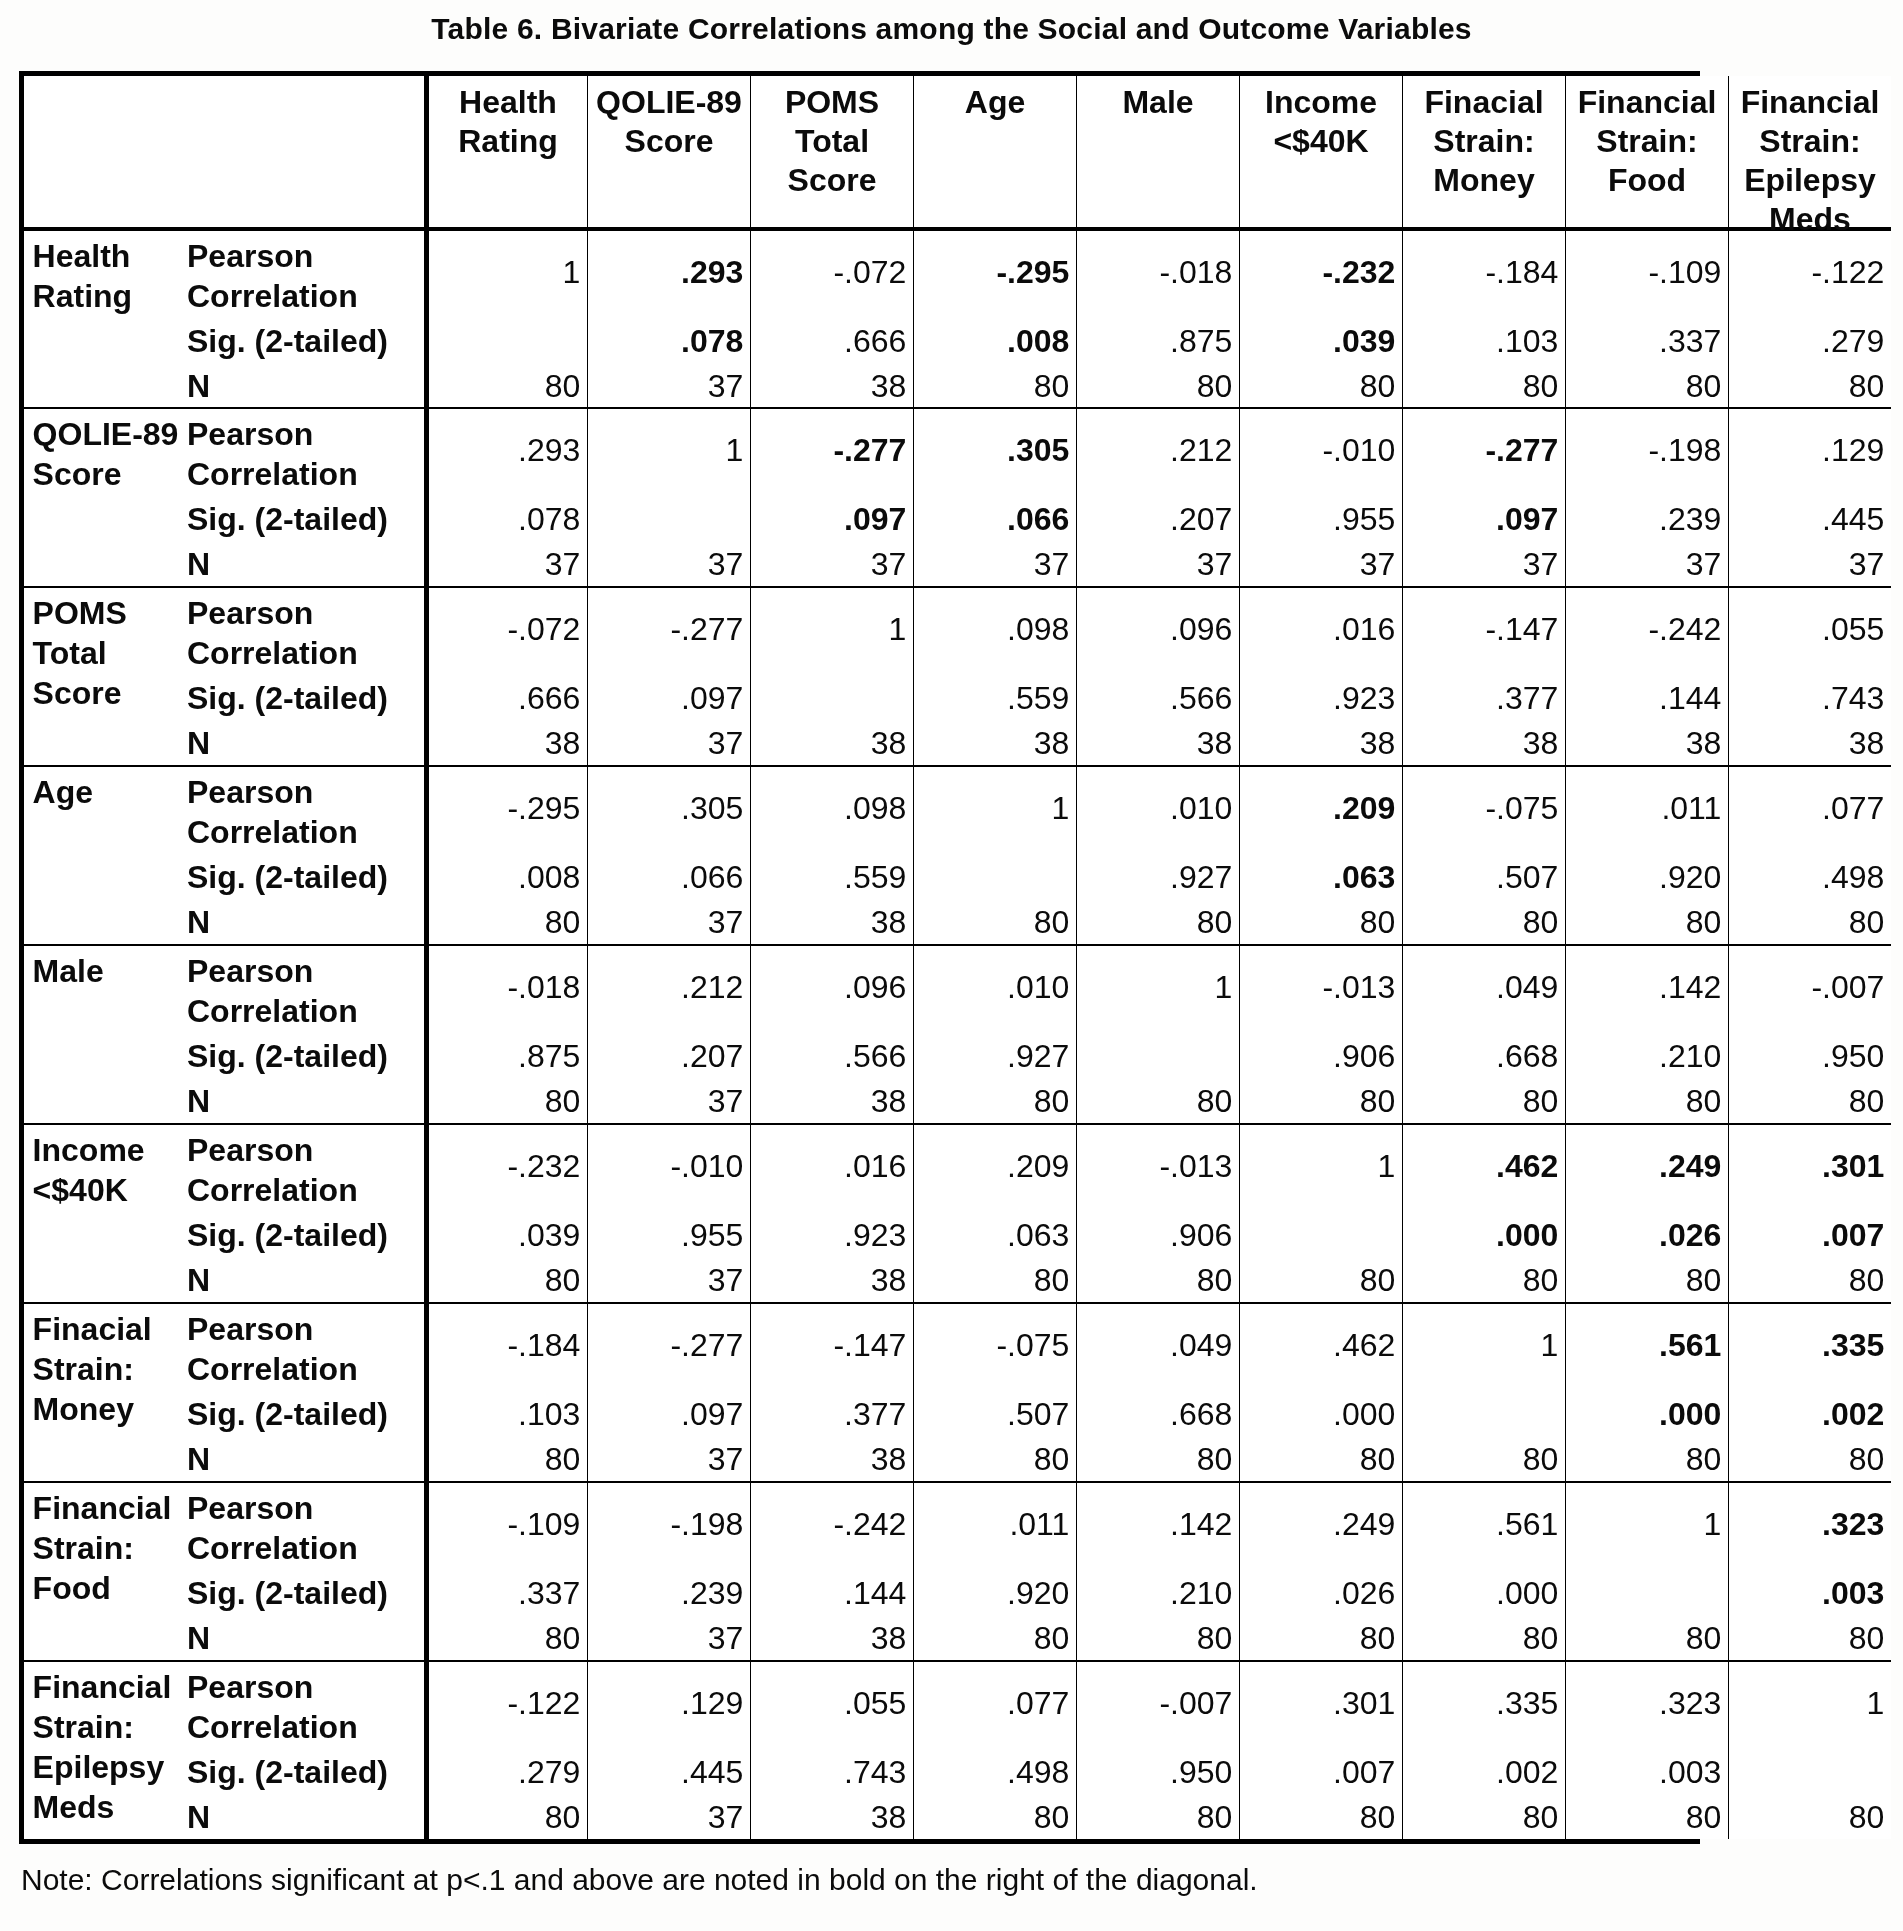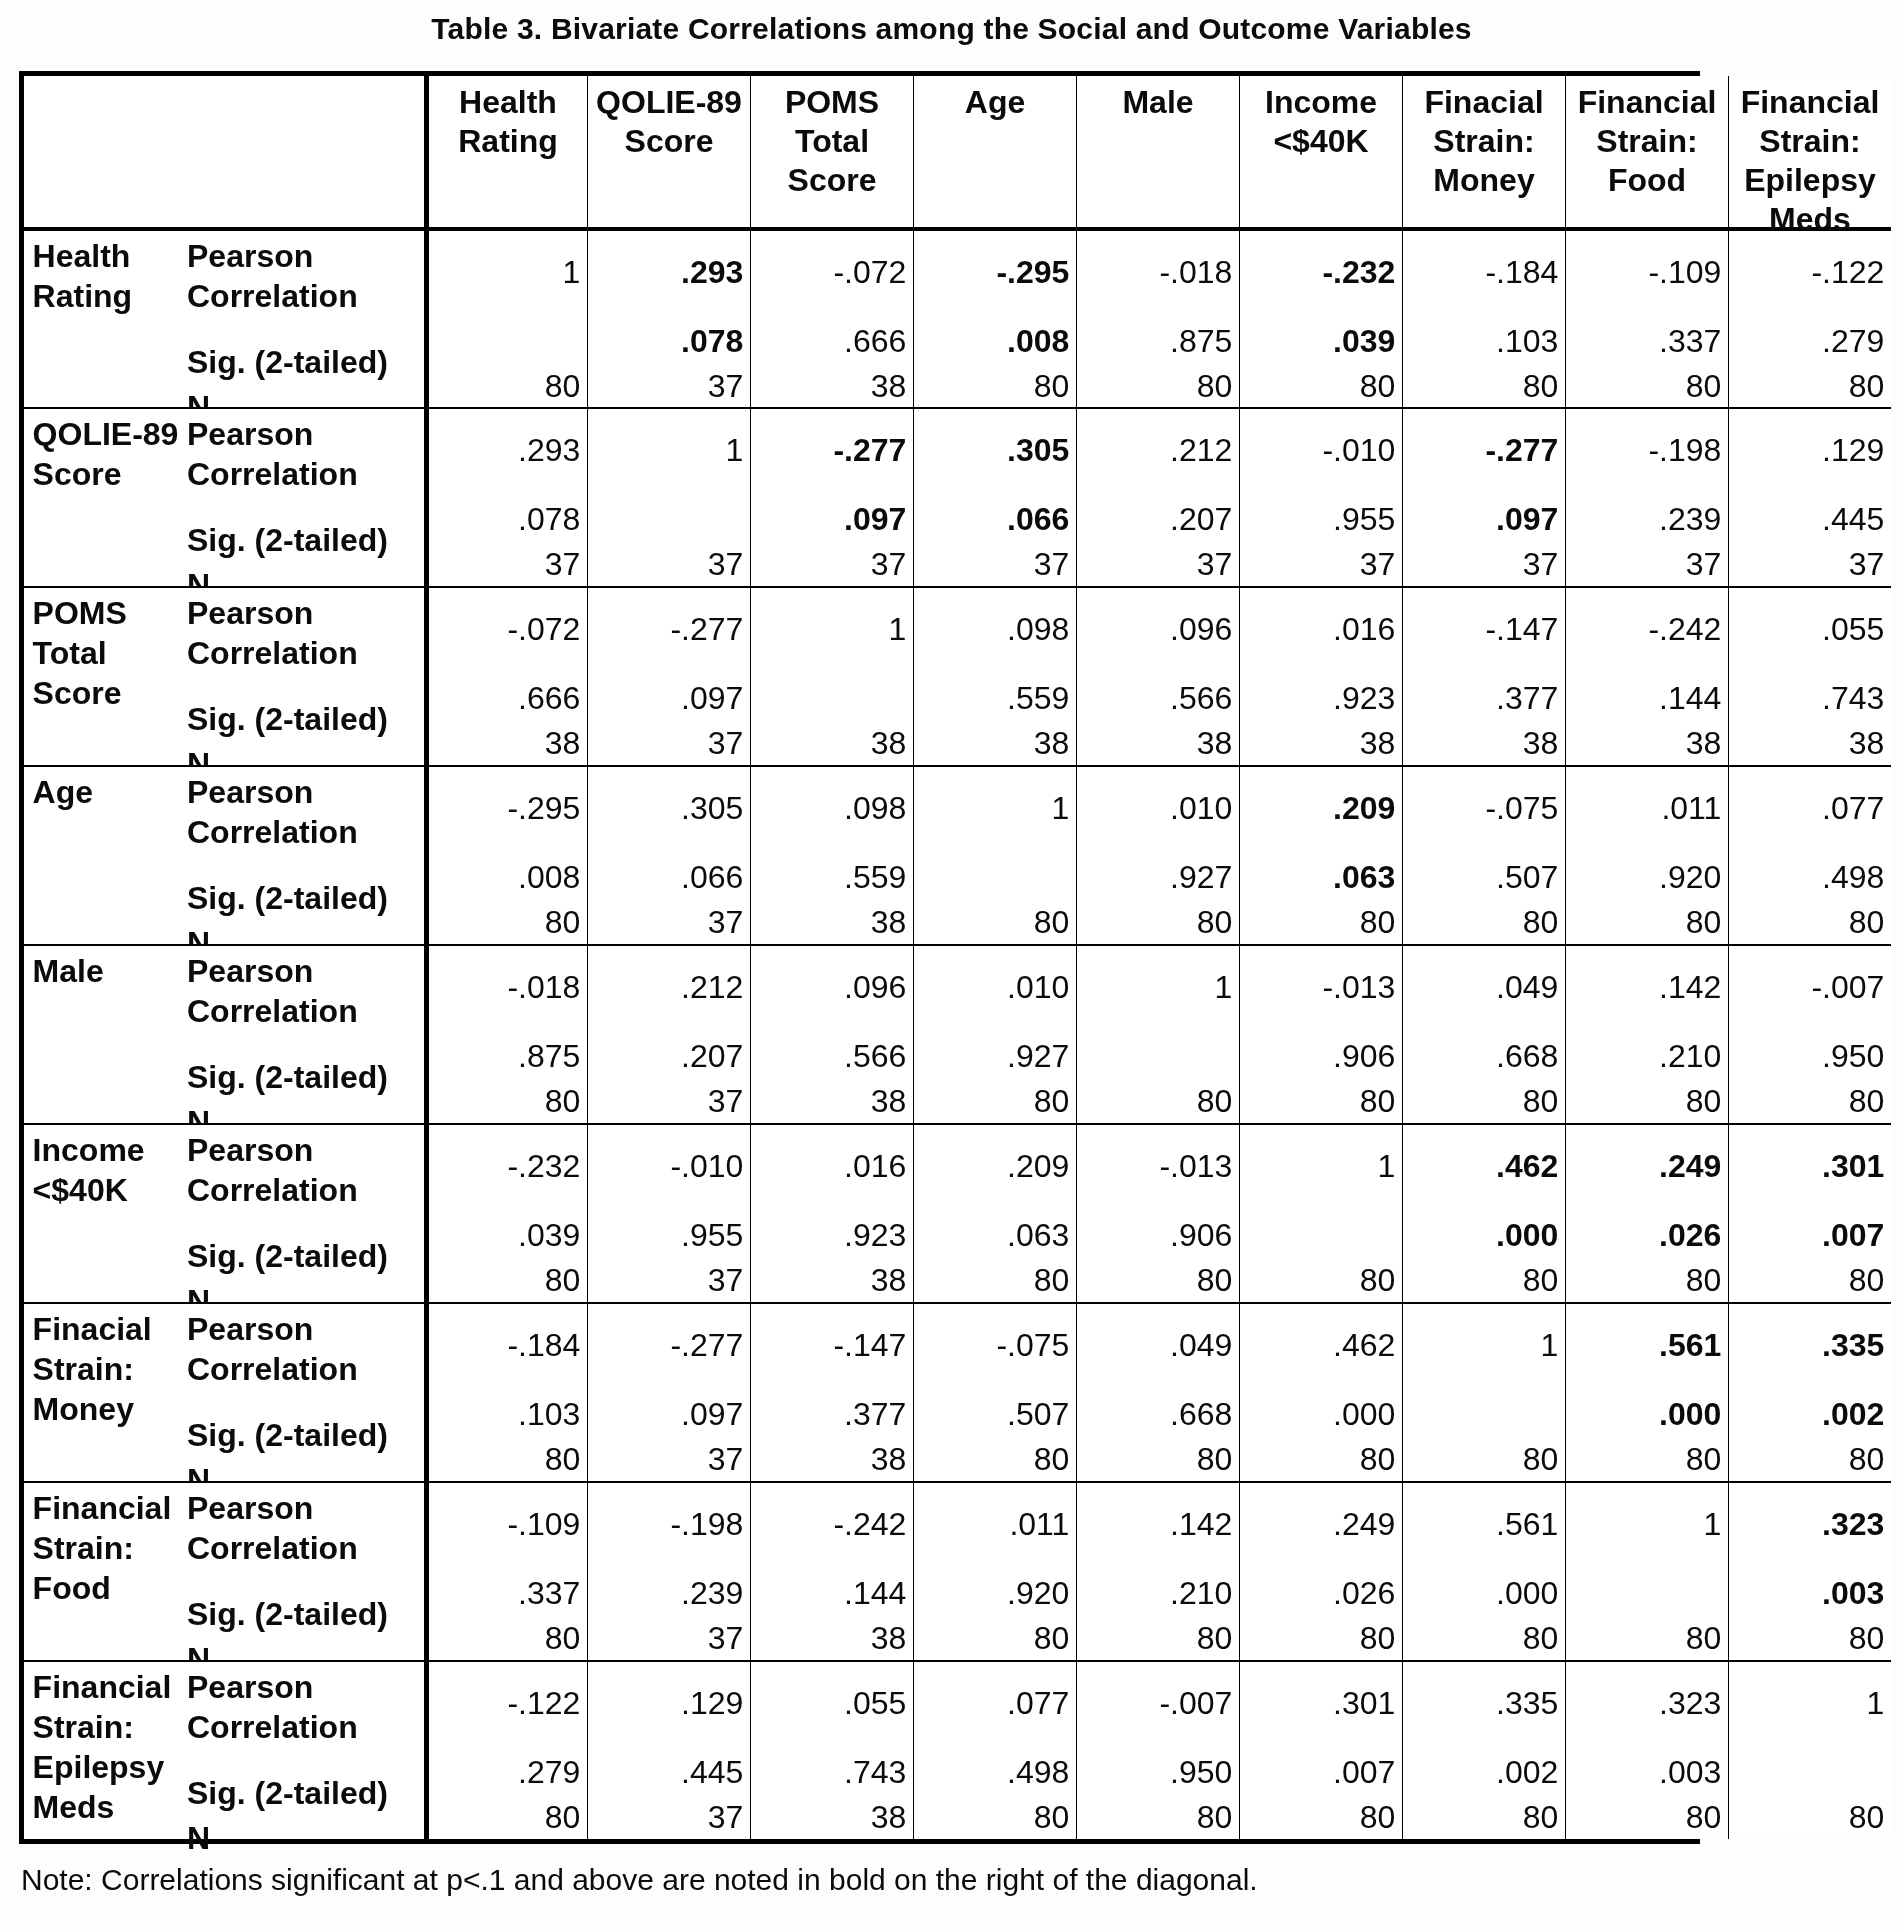--- a/index.html
+++ b/index.html
@@ -46,37 +46,37 @@
     width:163px;flex:0 0 163px;
     font-weight:bold;font-size:32px;line-height:40px;
     padding:5.7px 0 0 8.6px;box-sizing:border-box;
   }
   .slabels{flex:1;display:flex;flex-direction:column;font-size:32px;font-weight:bold;}
   .zone{display:flex;box-sizing:border-box;}
   .z1{height:84px;}
   .z2{height:53px;}
   .z3{height:38px;}
   .slabels .z1{align-items:flex-start;padding-top:5.7px;line-height:40px;}
-  .slabels .z2{align-items:center;margin-top:21px;}
+  .slabels .z2{align-items:center;}
   .slabels .z3{align-items:center;}
   
   .dvals{display:flex;flex-direction:column;font-size:32px;flex:1;}
   .dvals .zone{justify-content:flex-end;padding-right:6.7px;}
   .dvals .z1{align-items:center;}
   .dvals .z2{align-items:center;}
   .dvals .z3{align-items:center;}
   .b{font-weight:bold;}
   .note{
     font-size:30px;margin:19px 0 0 21px;
   }
 </style>
 </head>
 <body>
 
-<div class="title">Table 3. Bivariate Correlations among the Social and Outcome Variables</div>
+<div class="title">Table 6. Bivariate Correlations among the Social and Outcome Variables</div>
 
 <div class="tbl" id="tbl">
     <div class="cell hcell"></div>
     <div class="cell hcell datacol firstdata">Health Rating</div>
     <div class="cell hcell datacol">QOLIE-89 Score</div>
     <div class="cell hcell datacol">POMS Total Score</div>
     <div class="cell hcell datacol">Age</div>
     <div class="cell hcell datacol">Male</div>
     <div class="cell hcell datacol">Income &lt;$40K</div>
     <div class="cell hcell datacol">Finacial Strain: Money</div>

